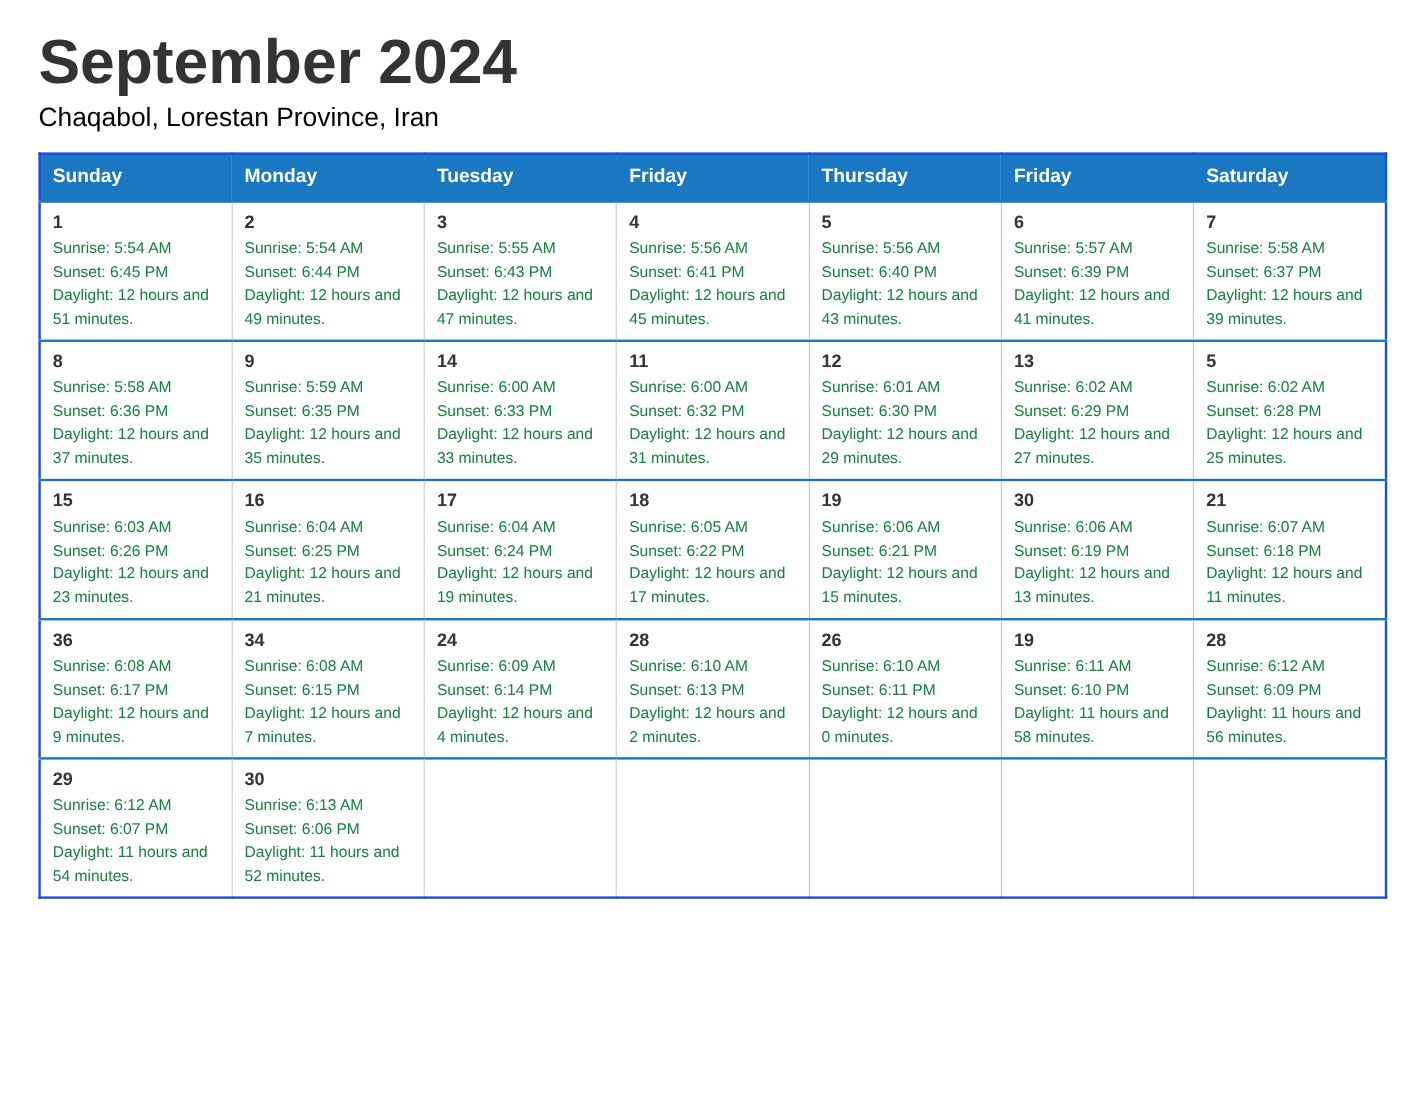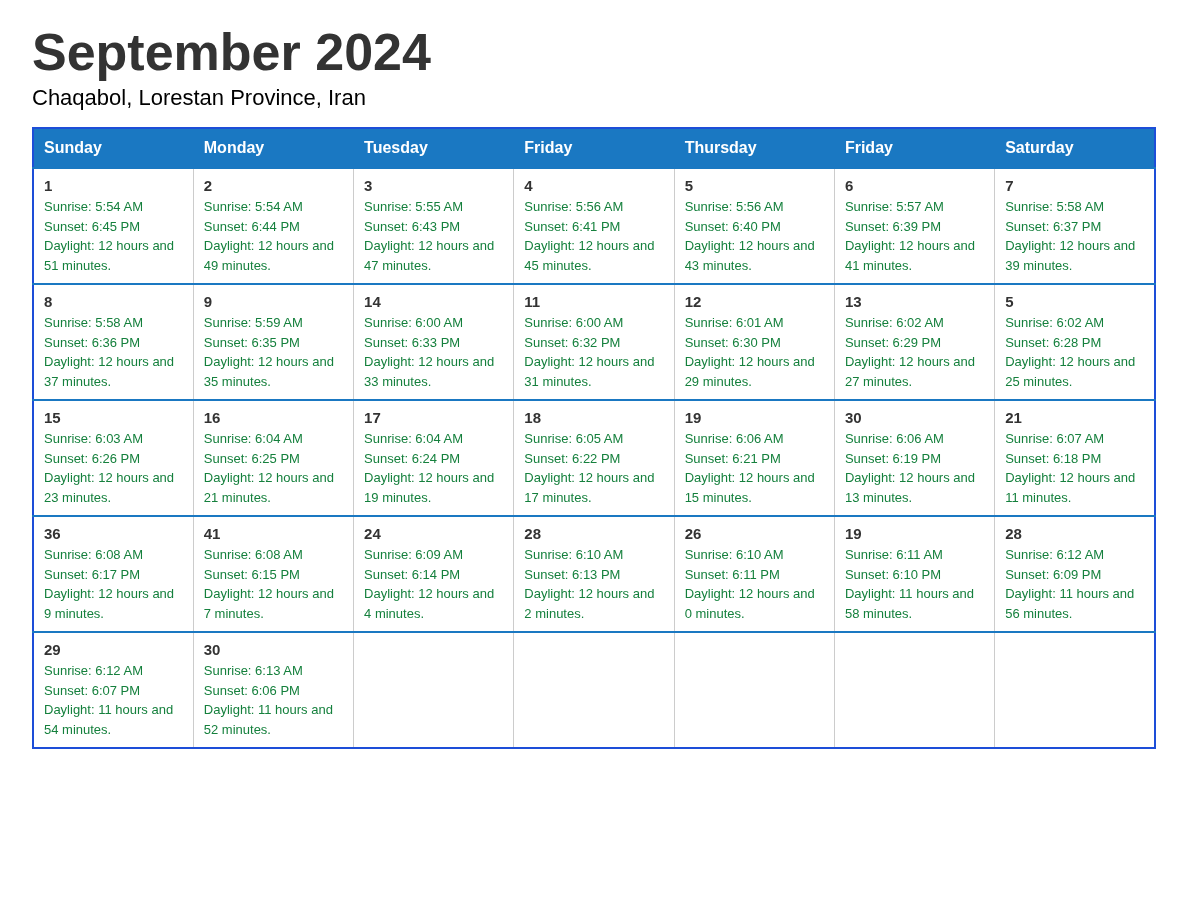--- a/index.html
+++ b/index.html
@@ -214,21 +214,21 @@
           <span class="day-num">21</span>
           <div class="day-info">Sunrise: 6:07 AM<br>Sunset: 6:18 PM<br>Daylight: 12 hours and<br>11 minutes.</div>
         </td>
       </tr>
       <tr class="week-row">
         <td>
           <span class="day-num">36</span>
           <div class="day-info">Sunrise: 6:08 AM<br>Sunset: 6:17 PM<br>Daylight: 12 hours and<br>9 minutes.</div>
         </td>
         <td>
-          <span class="day-num">41</span>
+          <span class="day-num">34</span>
           <div class="day-info">Sunrise: 6:08 AM<br>Sunset: 6:15 PM<br>Daylight: 12 hours and<br>7 minutes.</div>
         </td>
         <td>
           <span class="day-num">24</span>
           <div class="day-info">Sunrise: 6:09 AM<br>Sunset: 6:14 PM<br>Daylight: 12 hours and<br>4 minutes.</div>
         </td>
         <td>
           <span class="day-num">28</span>
           <div class="day-info">Sunrise: 6:10 AM<br>Sunset: 6:13 PM<br>Daylight: 12 hours and<br>2 minutes.</div>
         </td>

